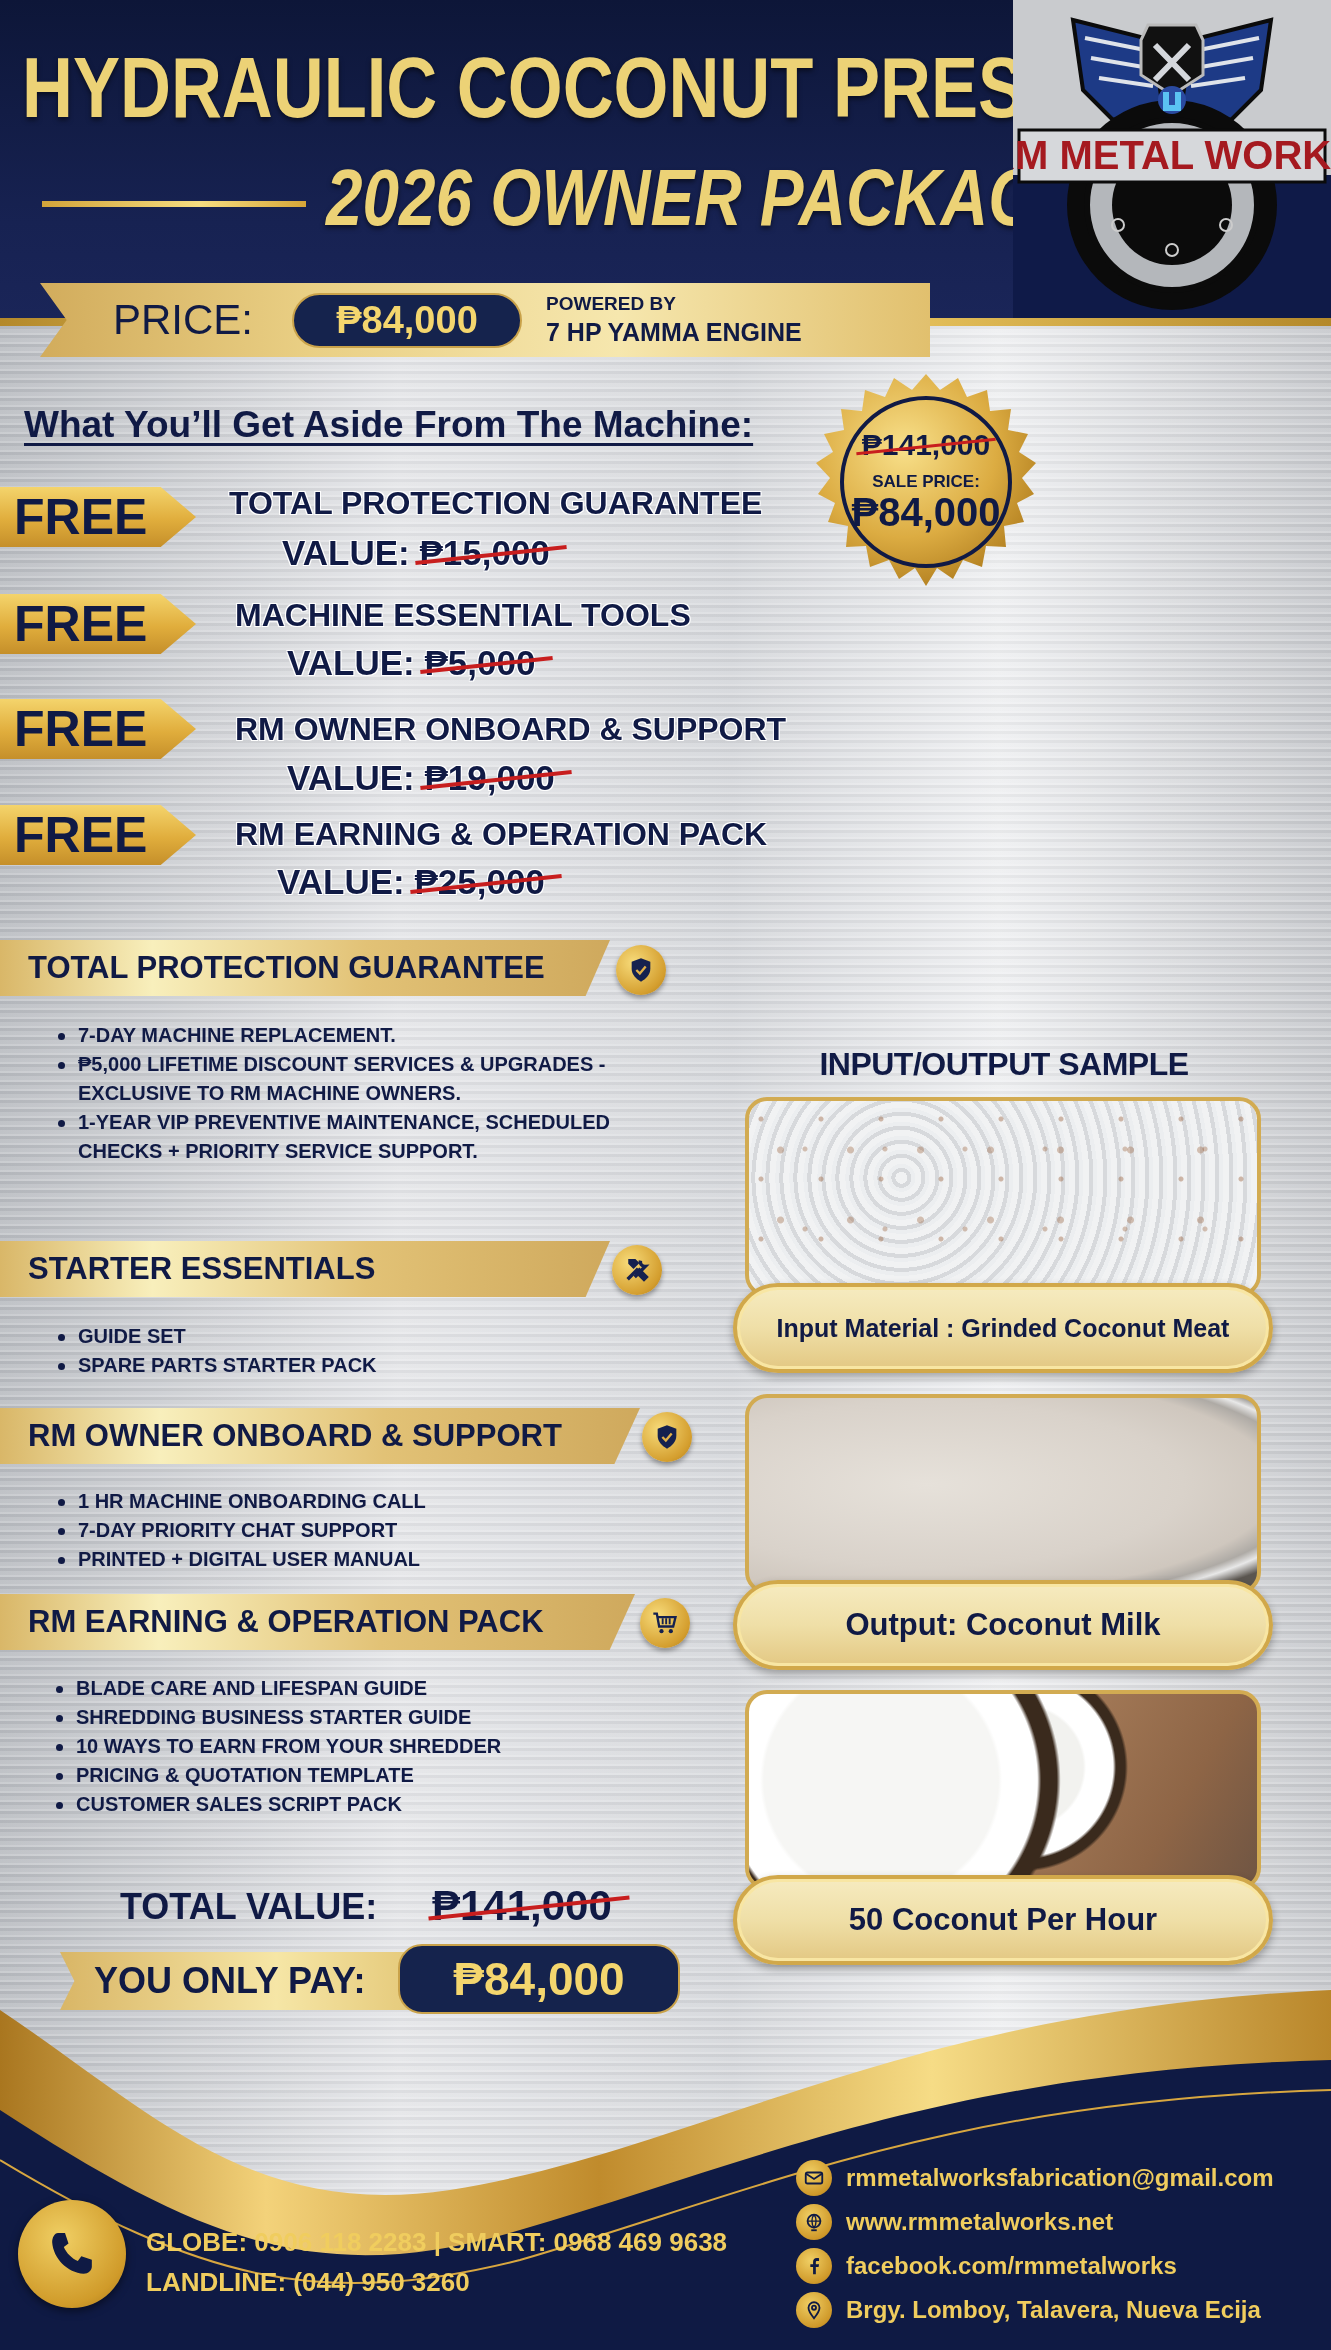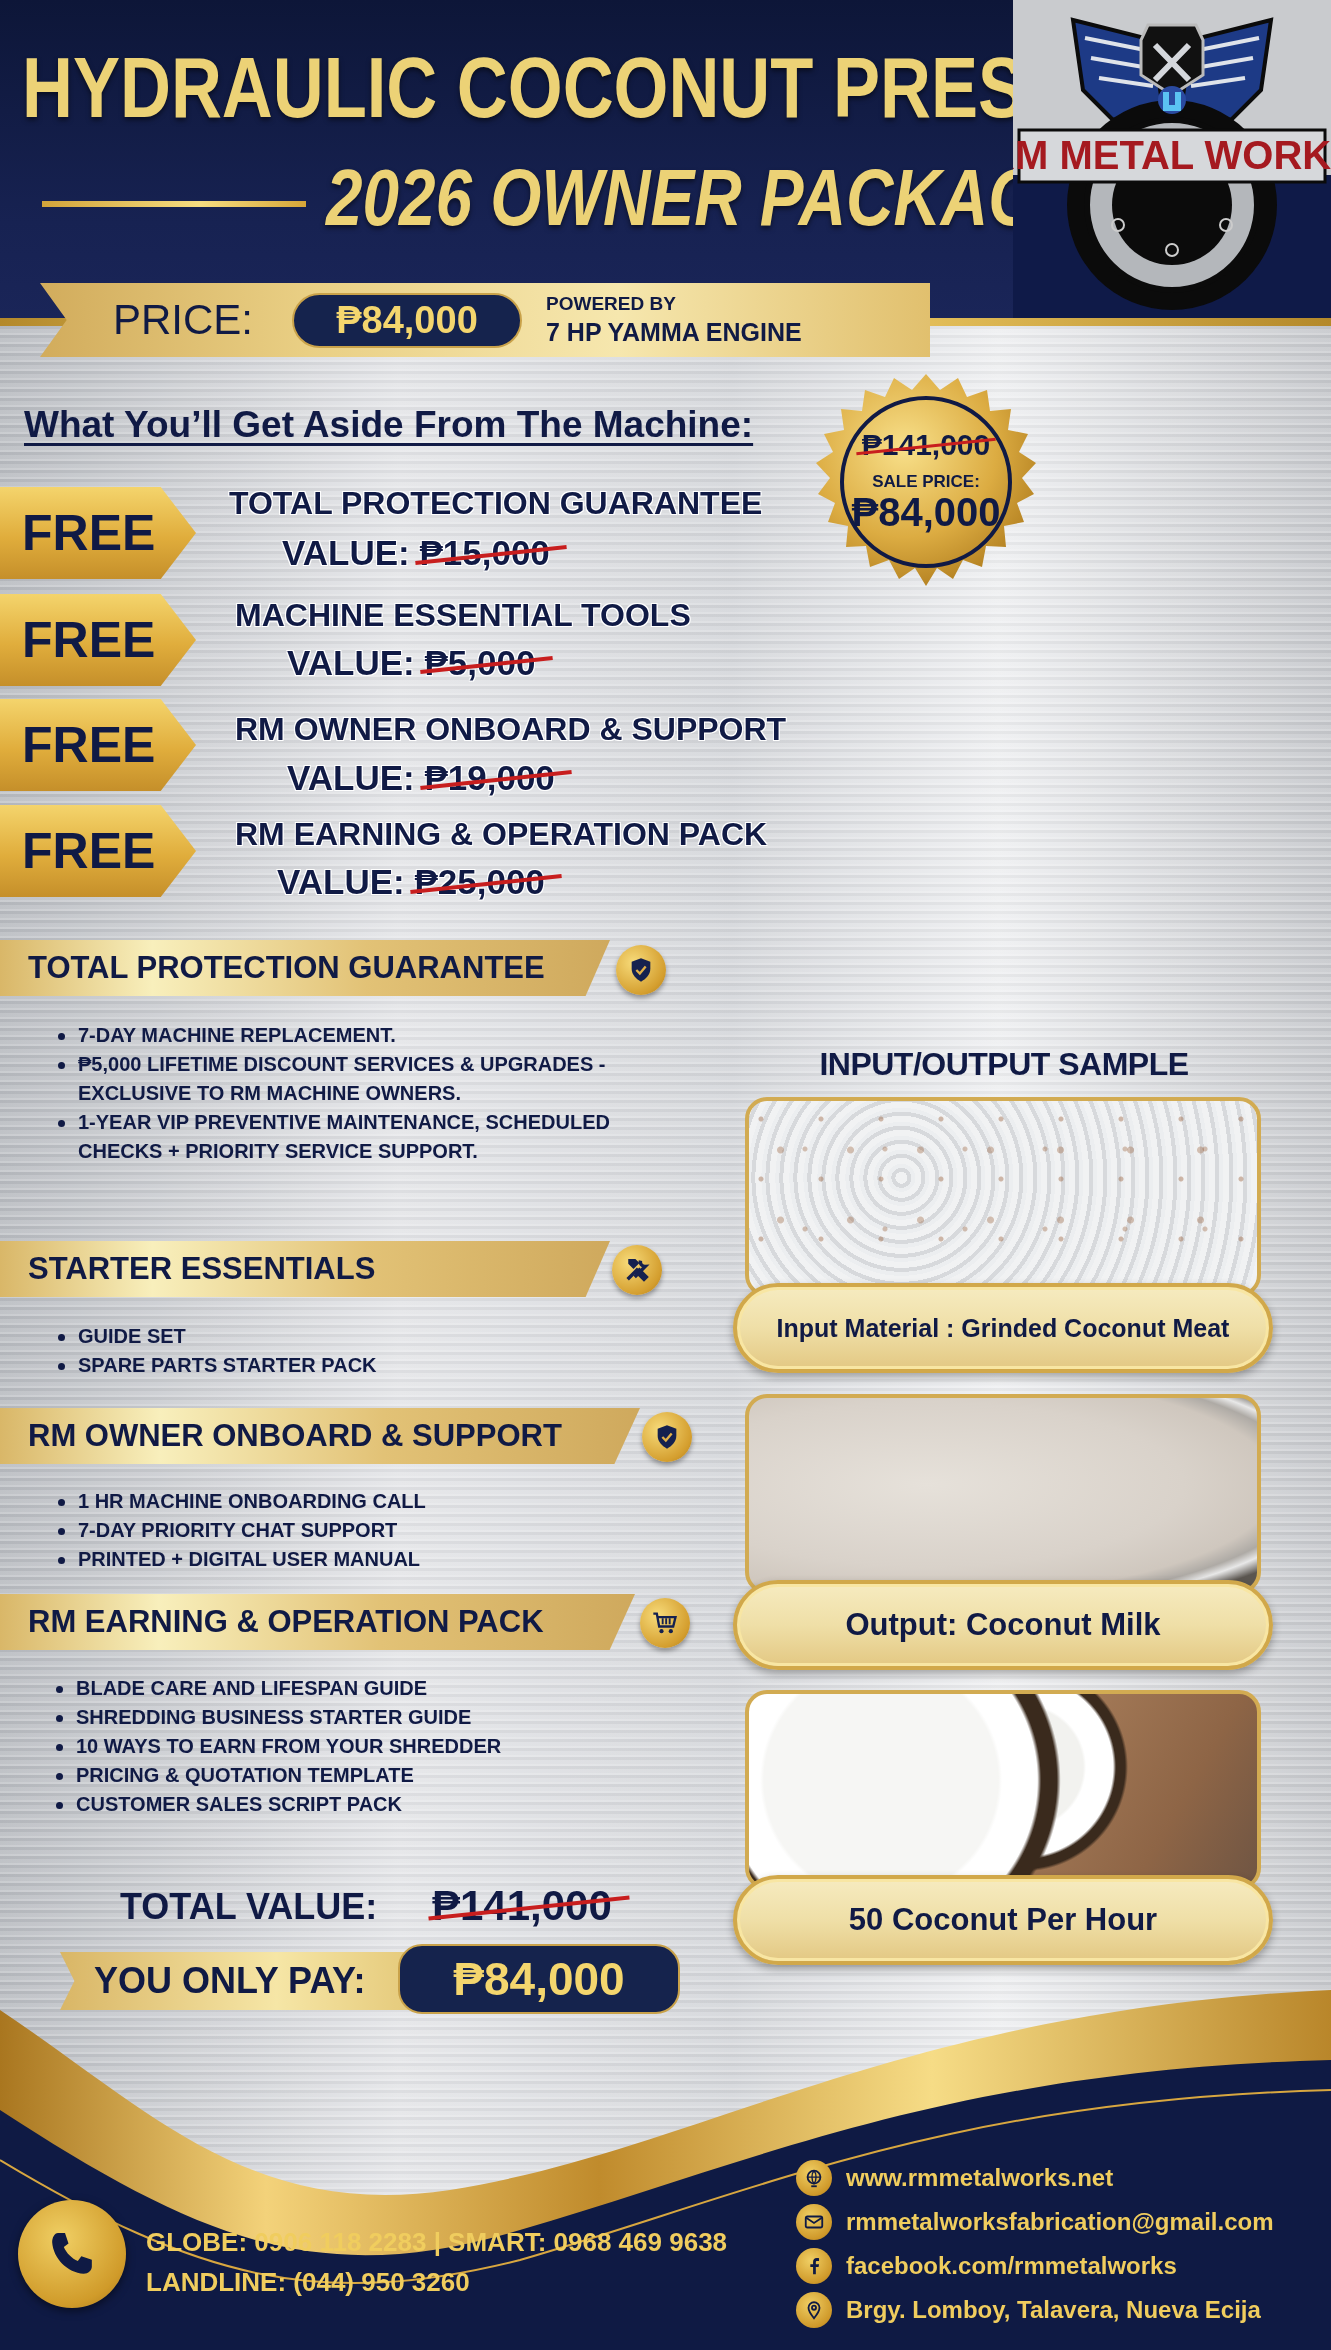--- a/index.html
+++ b/index.html
@@ -73,24 +73,24 @@
 
   
   .whatget {
     position: absolute; left: 24px; top: 404px;
     font-weight: 700; font-size: 37px; color: #101a45;
     text-decoration: underline; text-decoration-thickness: 3px; text-underline-offset: 6px;
   }
 
   
   .free-tag {
-    position: absolute; left: 0; width: 196px; height: 92px;
+    position: absolute; left: 0; width: 196px; height: 60px;
     background: linear-gradient(180deg, #f4d46c 0%, #e0ad3c 55%, #c58f2a 100%);
     clip-path: polygon(0 0, 82% 0, 100% 50%, 82% 100%, 0 100%);
-    display: flex; align-items: center; padding-left: 22px;
+    display: flex; align-items: center; padding-left: 14px;
     font-weight: 700; font-size: 50px; color: #101a45;
   }
   .free-title {
     position: absolute; font-weight: 700; font-size: 32px; color: #101a45;
     white-space: nowrap;
     text-shadow: 1px 1px 0 #fff, -1px -1px 0 #fff, 1px -1px 0 #fff, -1px 1px 0 #fff;
   }
   .free-value {
     position: absolute; font-weight: 700; font-size: 35px; color: #101a45; white-space: nowrap;
     text-shadow: 1px 1px 0 #fff, -1px -1px 0 #fff, 1px -1px 0 #fff, -1px 1px 0 #fff;
@@ -401,35 +401,35 @@
 </div>
 <div class="phone-lines">
   <div>GLOBE: 0906 118 2283 | SMART: 0968 469 9638</div>
   <div>LANDLINE: (044) 950 3260</div>
 </div>
 
 <div class="contacts">
   <div class="contact-row">
     <span class="contact-ico">
       <svg viewBox="0 0 24 24">
+          <rect x="3" y="6" width="18" height="12" rx="2" fill="none" stroke="#0f1a44" stroke-width="2"></rect>
+          <path d="M3 7 L12 13 L21 7" stroke="#0f1a44" stroke-width="2" fill="none"></path>
+        </svg>
+    </span>
+    <span class="contact-text">rmmetalworksfabrication@gmail.com</span>
+  </div>
+  <div class="contact-row">
+    <span class="contact-ico">
+      <svg viewBox="0 0 24 24">
           <circle cx="12" cy="11" r="7" fill="none" stroke="#0f1a44" stroke-width="2"></circle>
           <path d="M5 11 H19 M12 4 C9 7 9 15 12 18 C15 15 15 7 12 4" stroke="#0f1a44" stroke-width="1.5" fill="none"></path>
           <path d="M9 21 H15" stroke="#0f1a44" stroke-width="2"></path>
         </svg>
     </span>
     <span class="contact-text">www.rmmetalworks.net</span>
-  </div>
-  <div class="contact-row">
-    <span class="contact-ico">
-      <svg viewBox="0 0 24 24">
-          <rect x="3" y="6" width="18" height="12" rx="2" fill="none" stroke="#0f1a44" stroke-width="2"></rect>
-          <path d="M3 7 L12 13 L21 7" stroke="#0f1a44" stroke-width="2" fill="none"></path>
-        </svg>
-    </span>
-    <span class="contact-text">rmmetalworksfabrication@gmail.com</span>
   </div>
   <div class="contact-row">
     <span class="contact-ico">
       <svg viewBox="0 0 24 24">
           <path d="M14 21 V13 H17 L17.5 10 H14 V8 C14 7 14.5 6.5 15.5 6.5 H17.5 V3.5 C17 3.4 16 3.3 15 3.3 C12.5 3.3 11 4.8 11 7.5 V10 H8 V13 H11 V21 Z" fill="#0f1a44"></path>
         </svg>
     </span>
     <span class="contact-text">facebook.com/rmmetalworks</span>
   </div>
   <div class="contact-row">

